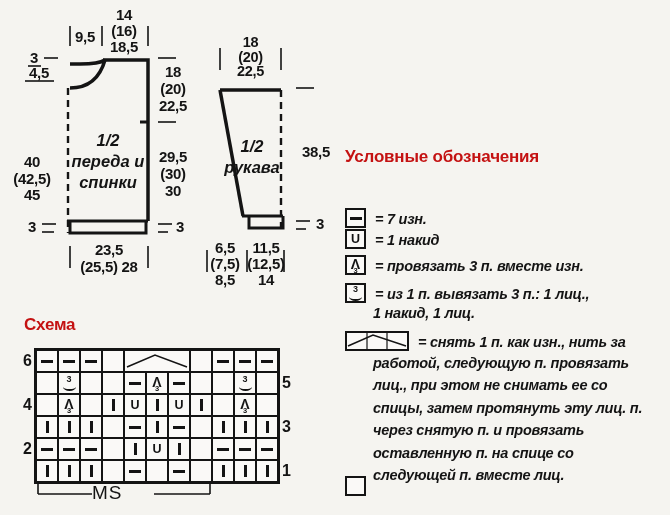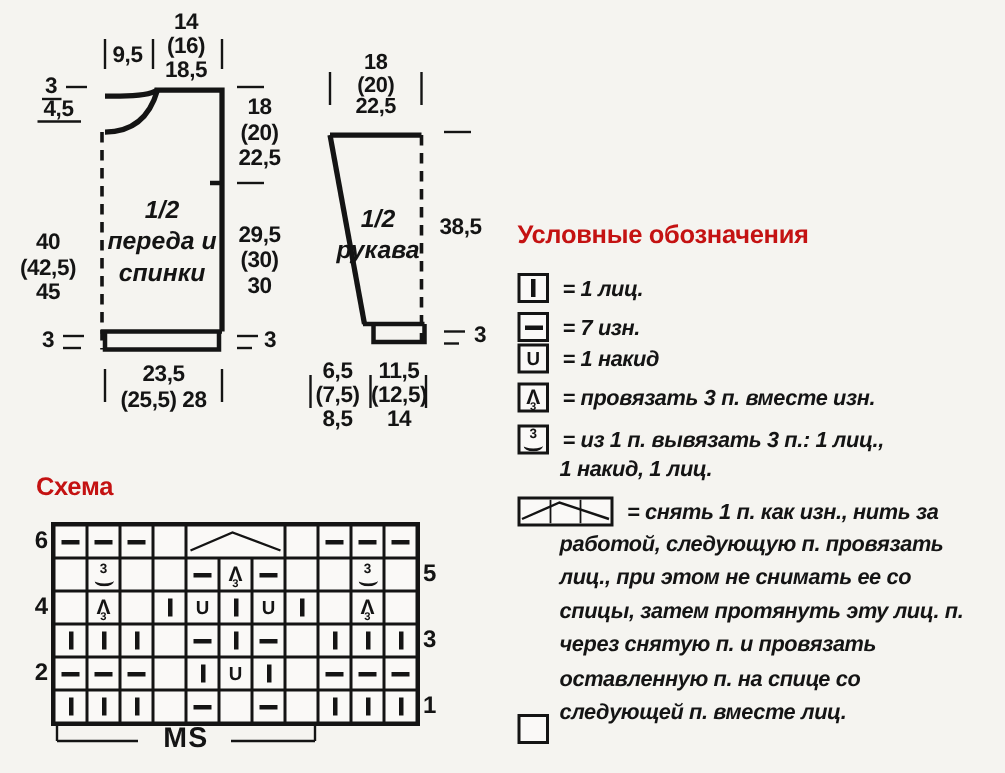--- a/index.html
+++ b/index.html
@@ -20,21 +20,21 @@
   .p3{position:relative;width:15px;height:16px}
   .p3g{position:absolute;left:50%;top:0;transform:translateX(-50%);font-weight:700;font-size:14px;line-height:15px}
   .p3n{position:absolute;left:50%;bottom:-1px;transform:translateX(-50%);font-weight:700;font-size:7.5px;line-height:7px}
   .m3{display:flex;flex-direction:column;align-items:center}
   .m3n{font-weight:700;font-size:9px;line-height:8px}
   .m3a{width:13px;height:6px;border-bottom:2px solid #141414;border-radius:0 0 55% 55%}
   .grid{position:absolute;left:34px;top:348px;display:grid;grid-template-columns:repeat(11,22px);grid-auto-rows:22px;border:2px solid #141414;background:#faf9f7}
   .cell{border:1px solid #141414;box-sizing:border-box;display:flex;align-items:center;justify-content:center}
   .cell.wide{grid-column:span 3}
   .rn{position:absolute;font-weight:700;font-size:16px;line-height:22px}
-  .ms{position:absolute;font-weight:700;font-size:19px;letter-spacing:1px;text-align:center}
+  .ms{position:absolute;font-weight:400;font-size:19px;letter-spacing:1px;text-align:left}
 </style>
 </head>
 <body>
 
 <div class="page">
 
   <svg class="abs" style="left:0;top:0" width="345" height="300" viewBox="0 0 345 300" fill="none" stroke="#141414">
 
     <path d="M70,64 H80 C96,64 102,62 105,60" stroke-width="3.5"></path>
     <path d="M70,88 C92,88 101,74 105,60" stroke-width="3.5"></path>
@@ -98,37 +98,31 @@
 30</div>
   <div class="m" style="left:172px;top:219px;width:16px">3</div>
   <div class="m" style="left:65px;top:241px;width:88px;line-height:17px">23,5
 (25,5) 28</div>
 
   <div class="m" style="left:223px;top:35px;width:55px;line-height:14.5px;font-size:14.5px">18
 (20)
 22,5</div>
   <div class="piece-label" style="left:220px;top:136px;width:64px">1/2
 рукава</div>
-  <div class="m" style="left:286px;top:144px;width:42px;text-align:center">38,5</div>
+  <div class="m" style="left:302px;top:144px;width:42px;text-align:left">38,5</div>
   <div class="m" style="left:312px;top:216px;width:16px">3</div>
   <div class="m" style="left:203px;top:240px;width:44px">6,5
 (7,5)
 8,5</div>
   <div class="m" style="left:243px;top:240px;width:46px">11,5
 (12,5)
 14</div>
 
   <div class="red-title" style="left:345px;top:147px">Условные обозначения</div>
 
-  <div class="litem" style="top:182px">
-    <span class="sq">
-        <span class="sym-k"></span>
-      </span>
-    <span class="ltext">= 1 лиц.</span>
-  </div>
   <div class="litem" style="top:208px">
     <span class="sq">
         <span class="sym-p"></span>
       </span>
     <span class="ltext">= 7 изн.</span>
   </div>
   <div class="litem" style="top:229px">
     <span class="sq">
         <span class="sym-u">U</span>
       </span>

